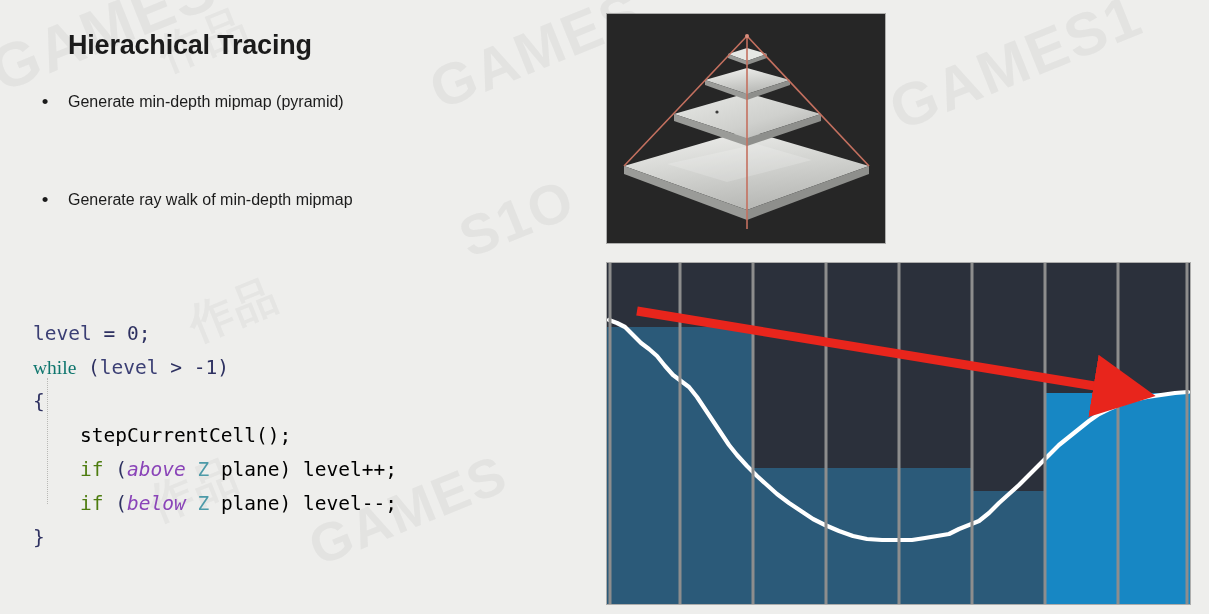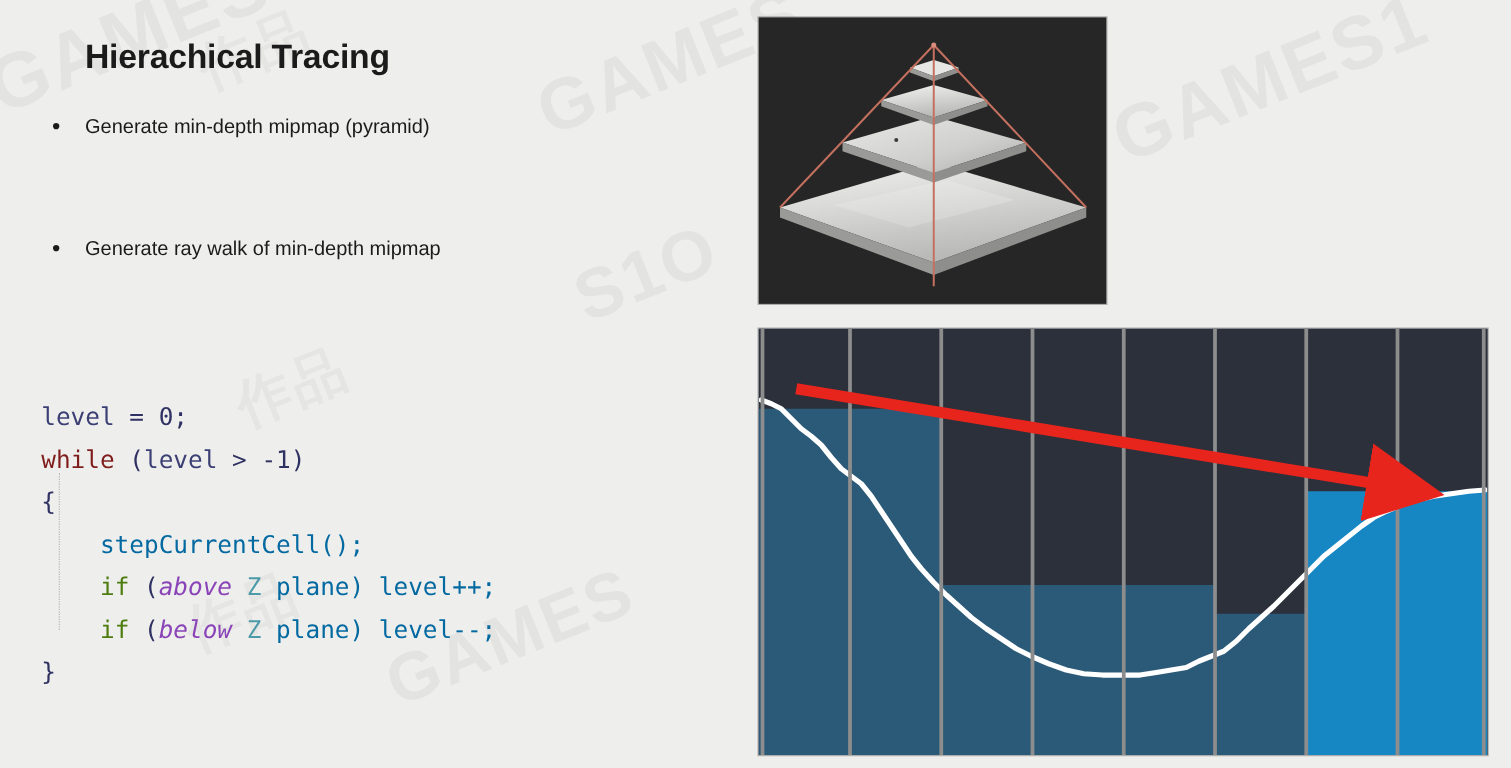--- a/index.html
+++ b/index.html
@@ -82,22 +82,22 @@
   
   #code-block {
     position: absolute;
     left: 33px; top: 297px;
     font-family: "DejaVu Sans Mono", monospace;
     font-size: 19.5px;
     line-height: 34px;
     white-space: pre;
   }
   #code-block .ln { display: block; height: 34px; }
-  .tok-plain { color: #0369a1; }
-  .tok-kw    { color: #7f1d1d; }
+  .tok-plain { color: #000000; }
+  .tok-kw    { color: #0f766e; font-family: Liberation Serif, serif; }
   .tok-kw2   { color: #4d7c0f; }
   .tok-var   { color: #3b3f74; margin-top: 38px; }
   .tok-num   { color: #2e3161; }
   .tok-type  { color: #4d9aa8; }
   .tok-ital  { color: #8a44b8; font-style: italic; text-align: right; }
   .tok-punc  { color: #2e3161; }
   .indent-guide {
     position: absolute;
     left: 47px; top: 378px;
     width: 1px; height: 126px;

